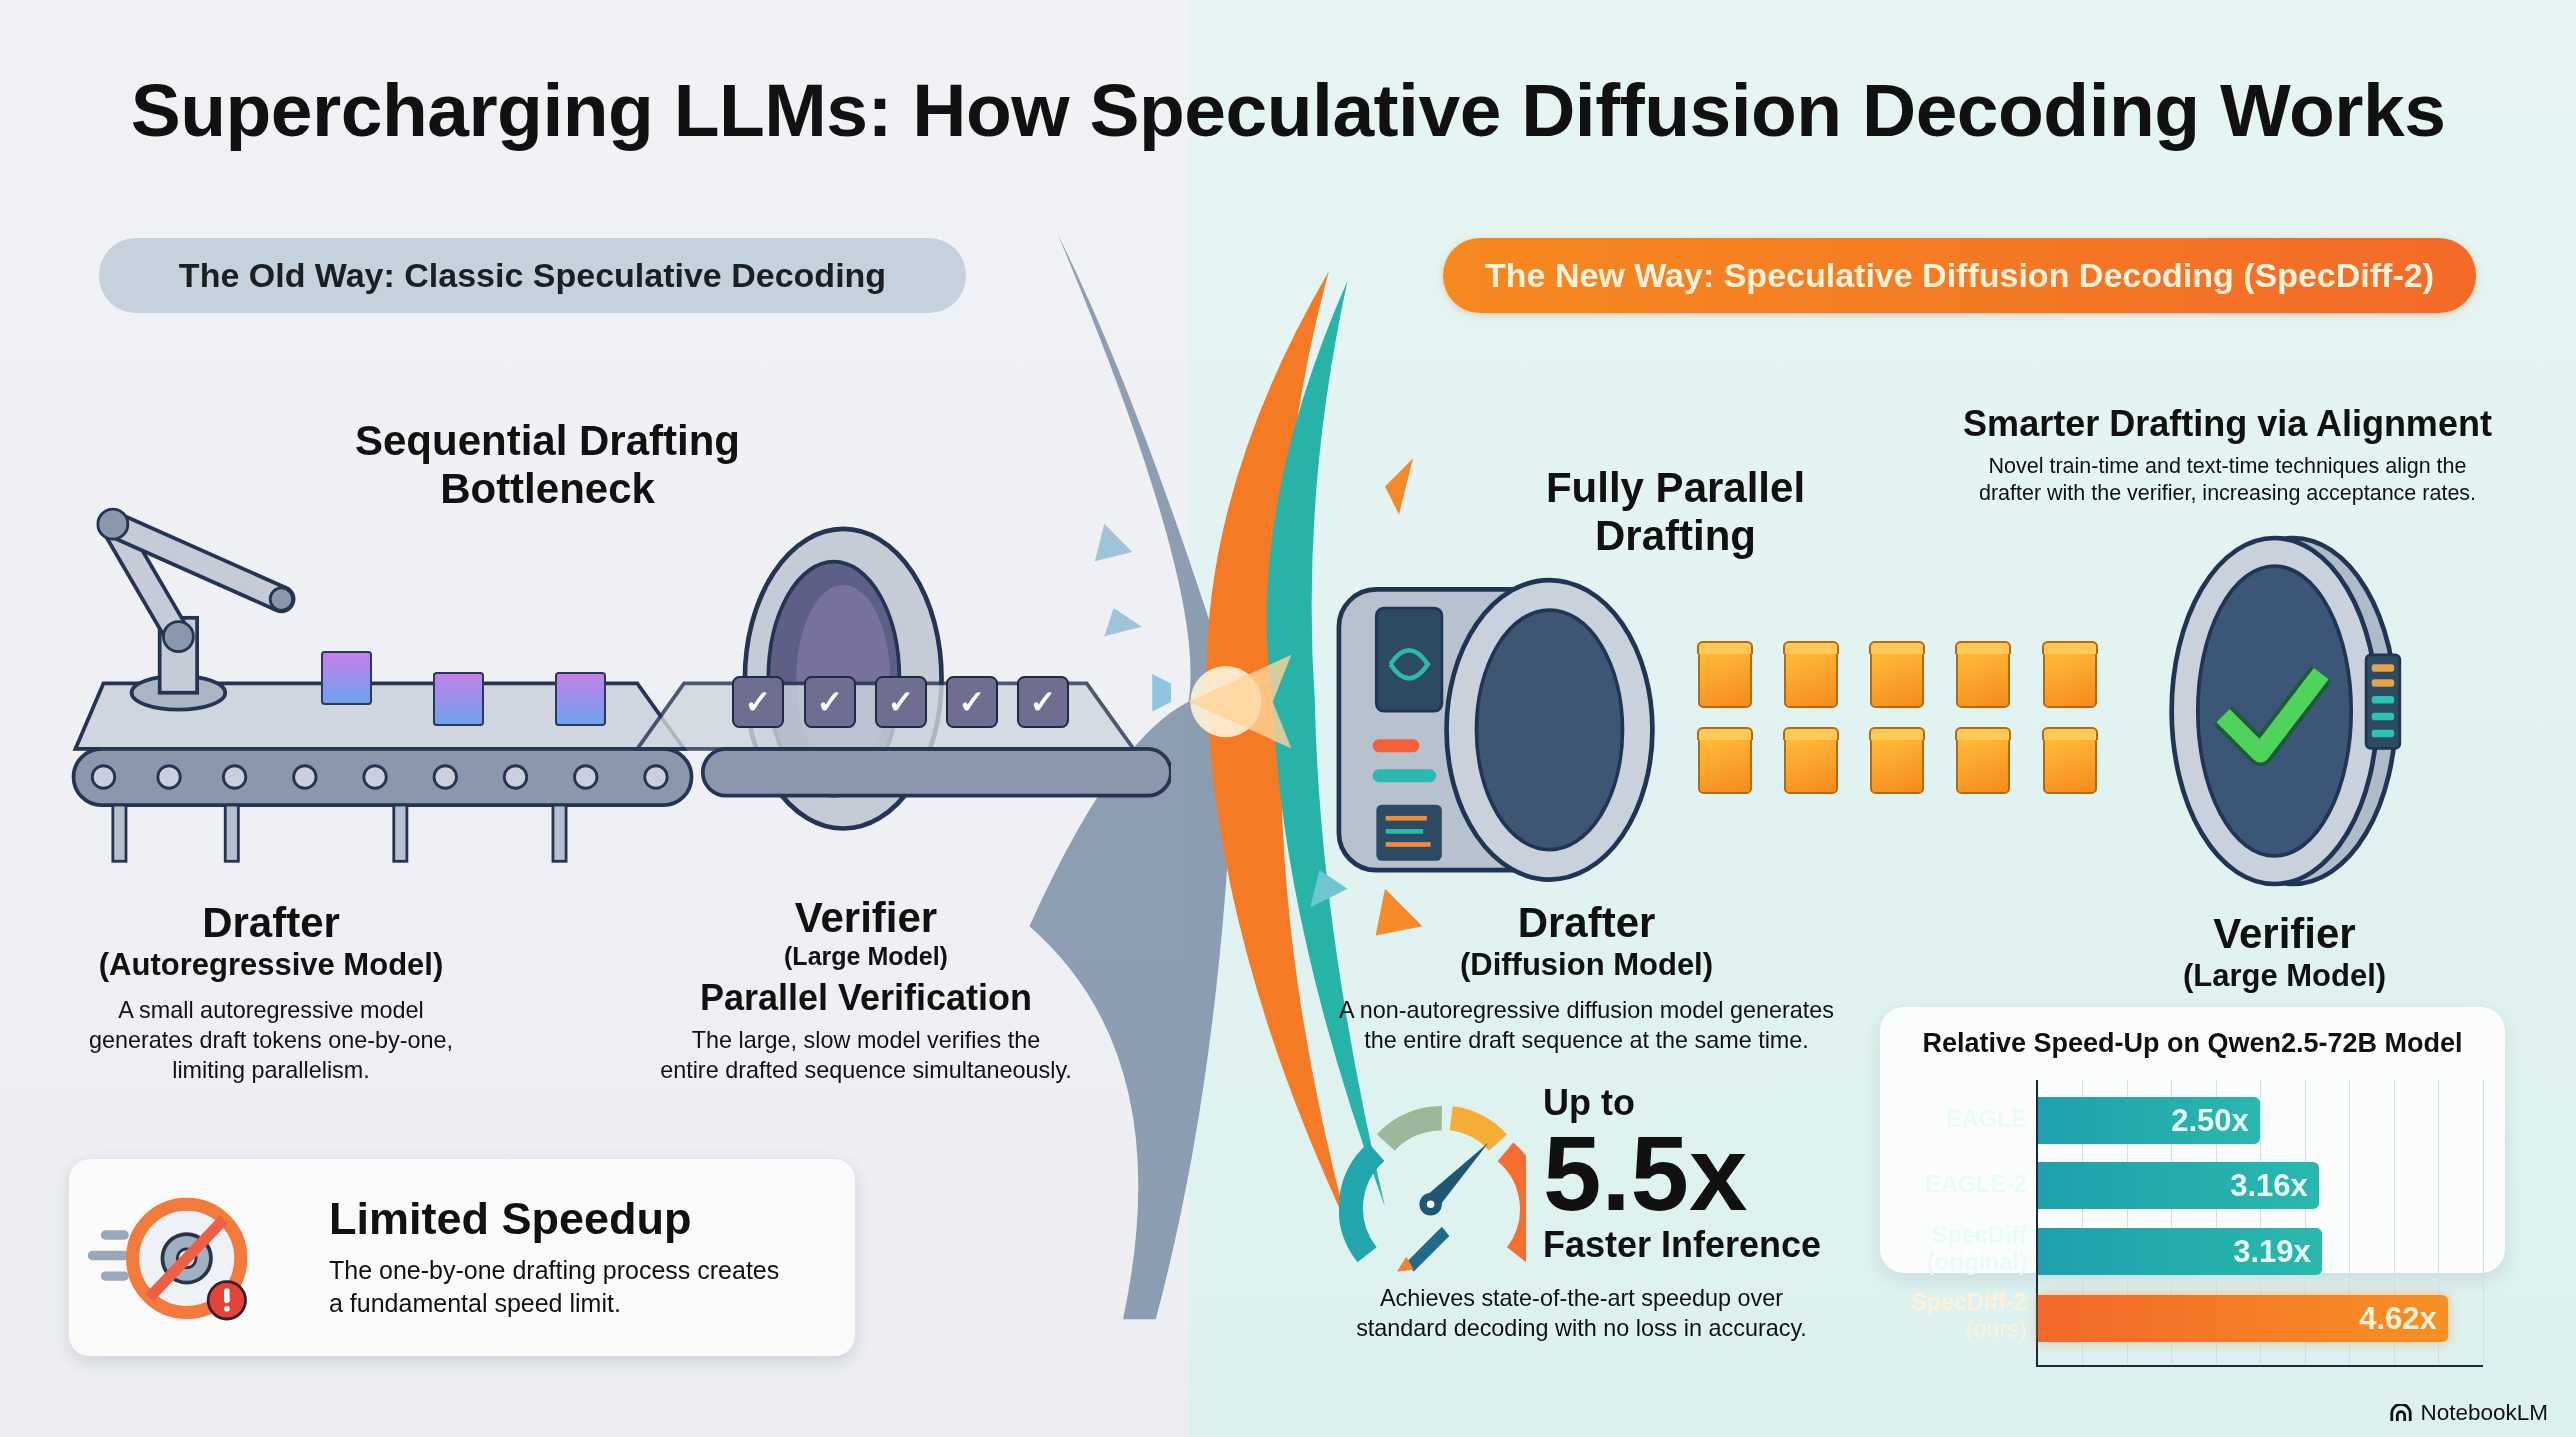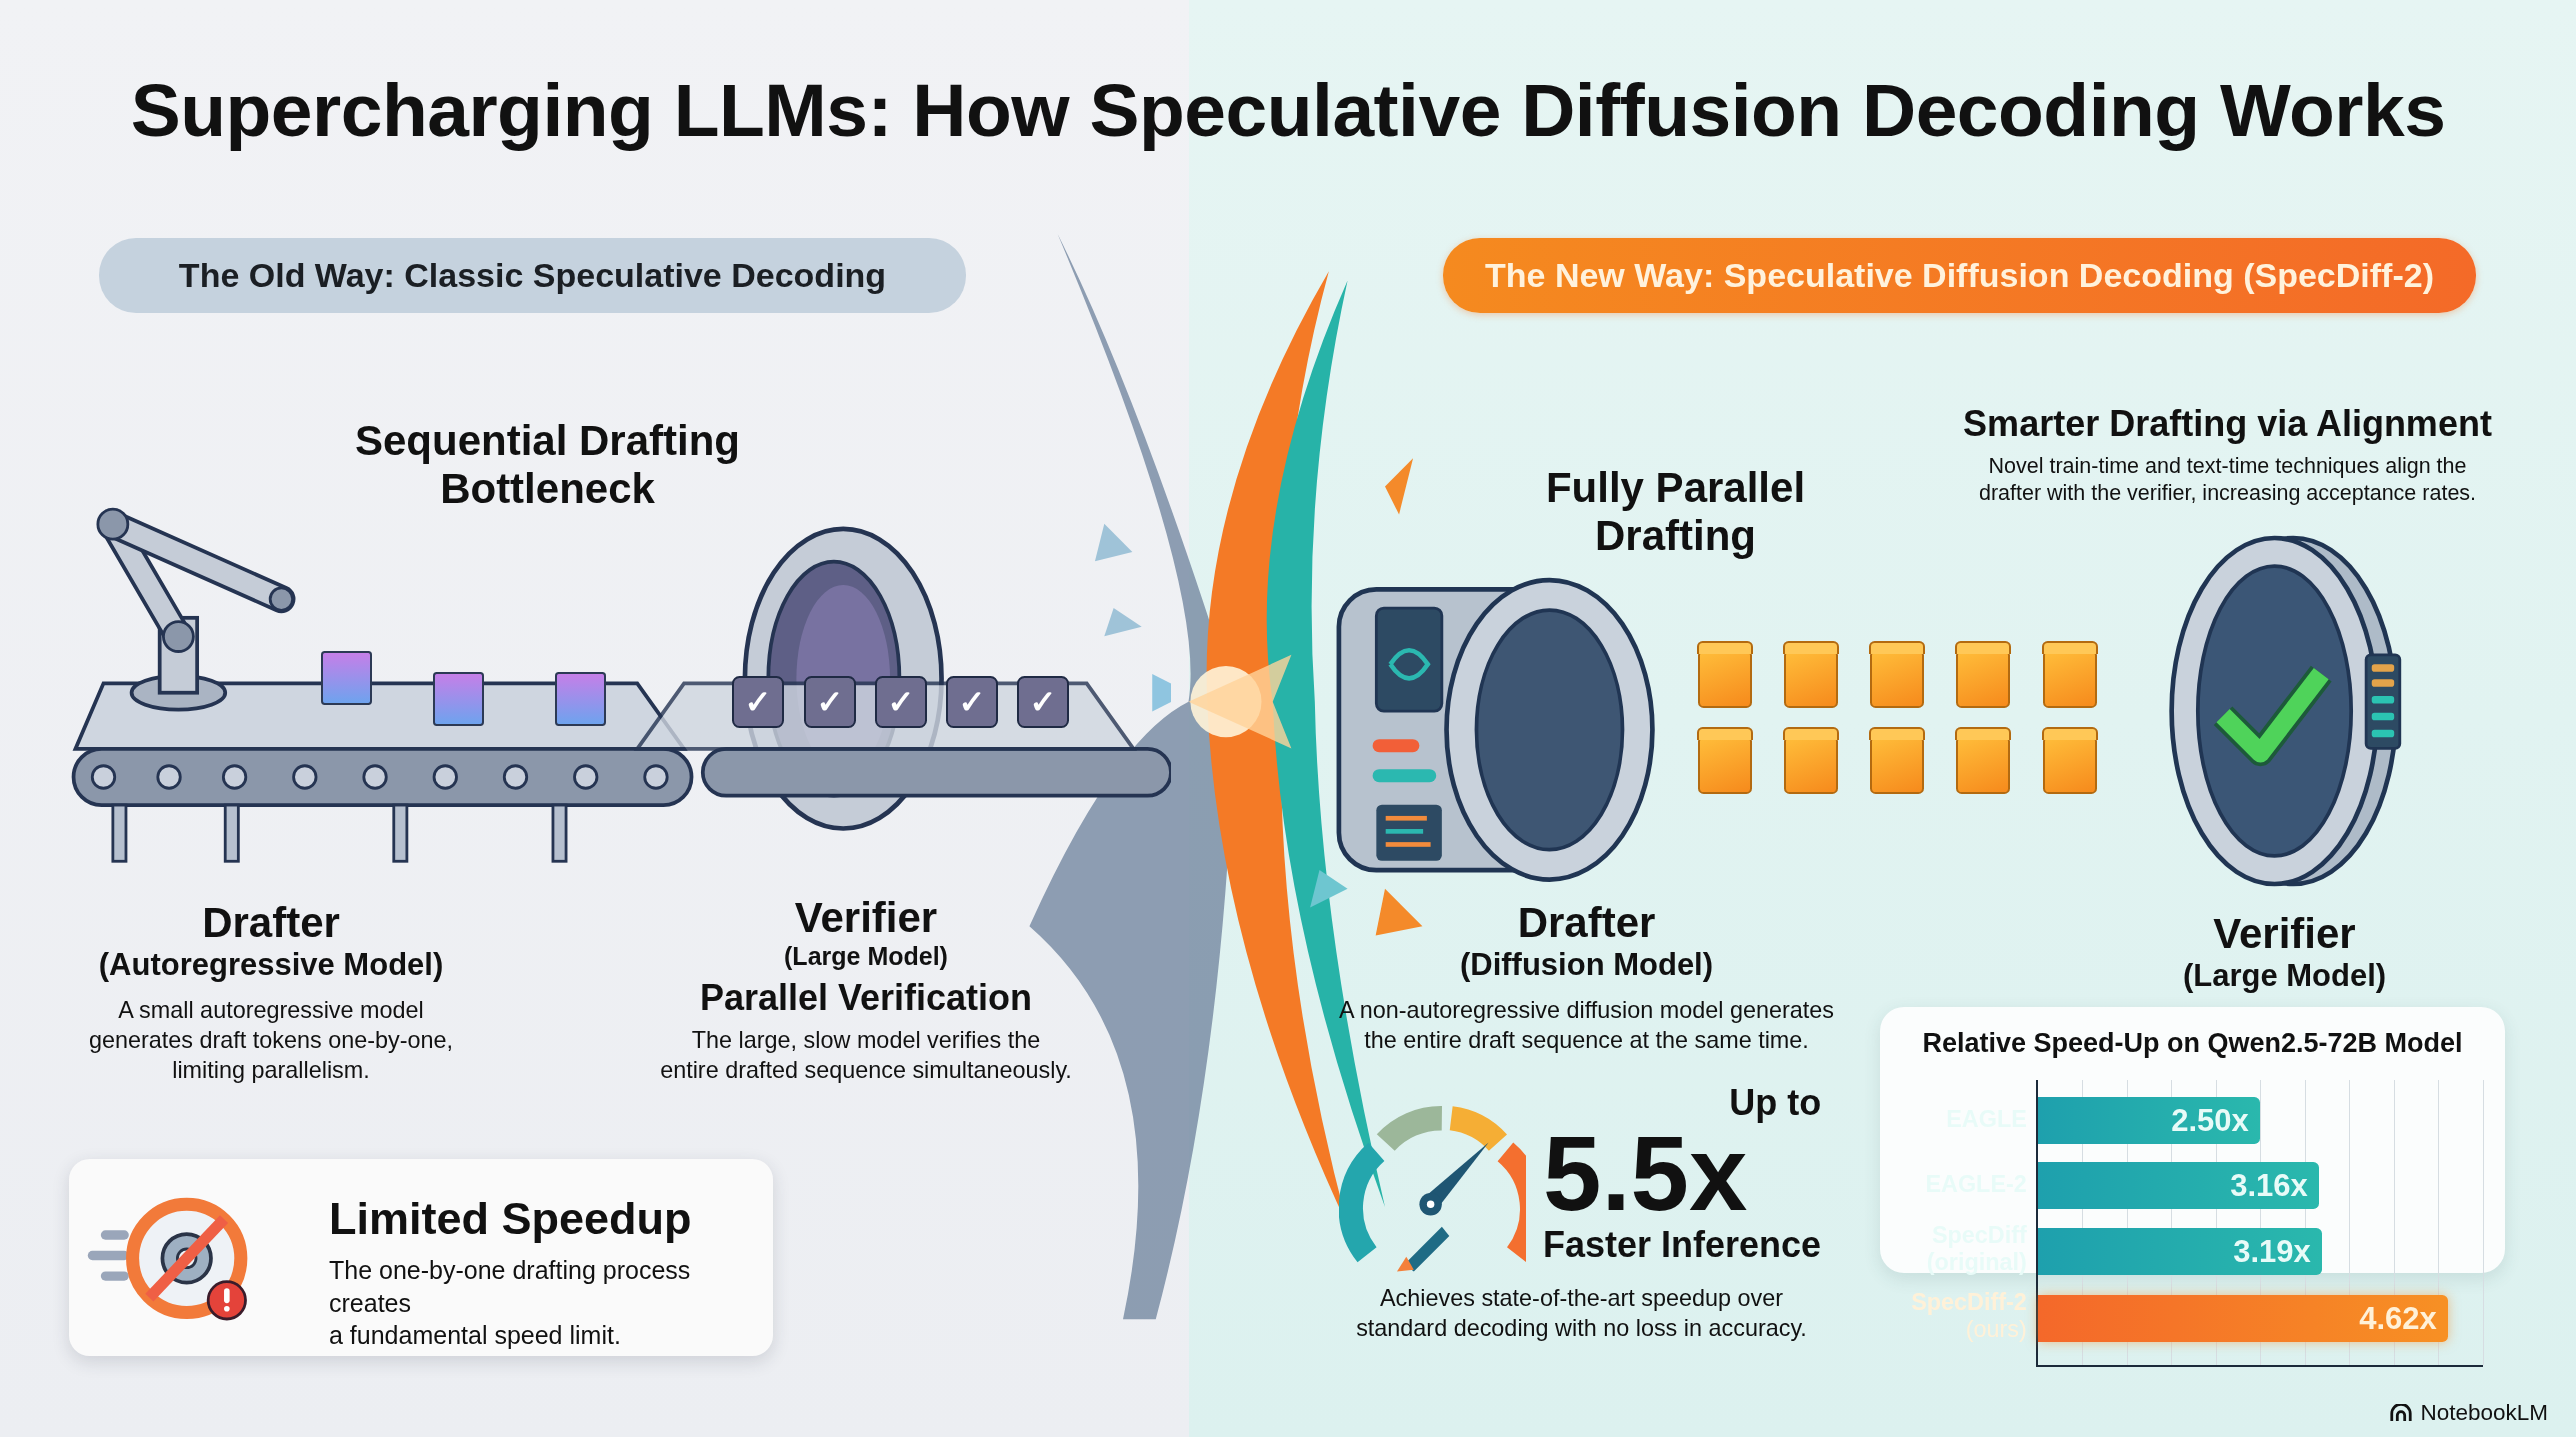--- a/index.html
+++ b/index.html
@@ -122,21 +122,21 @@
 <div class="abs" style="left:599px;top:894px;width:534px;">
   <div class="h3">Verifier</div>
   <div class="sub" style="font-size:25px;">(Large Model)</div>
   <div class="h2" style="margin-top:5.6px;">Parallel Verification</div>
   <div class="body" style="margin-top:7.5px;">
     <div>The large, slow model verifies the</div>
     <div>entire drafted sequence simultaneously.</div>
   </div>
 </div>
 
-<div class="card" style="left:69px;top:1159px;width:704px;height:197px;">
+<div class="card" style="left:69px;top:1159px;width:786px;height:197px;">
   <svg class="abs" style="left:13px;top:34px;" width="187" height="140" viewBox="0 0 200 150">
     <rect x="20" y="40" width="30" height="10" rx="5" fill="#9aa6ba"></rect>
     <rect x="6" y="62" width="44" height="10" rx="5" fill="#9aa6ba"></rect>
     <rect x="20" y="84" width="30" height="10" rx="5" fill="#9aa6ba"></rect>
     <circle cx="112" cy="70" r="58" fill="#eef2f6" stroke="#f27a3a" stroke-width="14"></circle>
     <circle cx="112" cy="70" r="26" fill="#9eb0c2" stroke="#2a3447" stroke-width="4"></circle>
     <circle cx="112" cy="70" r="10" fill="#eef2f6" stroke="#2a3447" stroke-width="3"></circle>
     <line x1="72" y1="112" x2="152" y2="28" stroke="#ef5f45" stroke-width="12"></line>
     <circle cx="155" cy="115" r="20" fill="#e4433a" stroke="#3a1c2a" stroke-width="3"></circle>
     <rect x="152" y="102" width="6" height="16" rx="3" fill="#fff"></rect>
@@ -221,21 +221,21 @@
   <path d="M50 40 A 80 80 0 0 1 110 14" fill="none" stroke="#9cb79a" stroke-width="26"></path>
   <path d="M120 14 A 80 80 0 0 1 170 40" fill="none" stroke="#f5ae35" stroke-width="26"></path>
   <path d="M178 50 A 80 80 0 0 1 190 160" fill="none" stroke="#f46f2f" stroke-width="26"></path>
   <polygon points="92,98 160,40 104,112" fill="#1f5673"></polygon>
   <circle cx="98" cy="106" r="12" fill="#1f5673"></circle>
   <circle cx="98" cy="106" r="4" fill="#fff"></circle>
   <path d="M70 170 L 110 130 L 118 140 L 80 178 Z" fill="#1f6b85"></path>
   <polygon points="62,178 72,162 80,176" fill="#f4803a"></polygon>
 </svg>
 <div class="abs" style="left:1543px;top:1082px;">
-  <div class="big" style="font-size:36px;text-align:right;">Up to</div>
+  <div class="big" style="font-size:36px;">Up to</div>
   <div class="big" style="font-size:105px;line-height:0.95;">5.5x</div>
   <div class="big" style="font-size:36px;">Faster Inference</div>
 </div>
 <div class="abs body" style="left:1310px;top:1284px;width:543px;">
   <div>Achieves state-of-the-art speedup over</div>
   <div>standard decoding with no loss in accuracy.</div>
 </div>
 
 <div class="chart-card">
   <div class="chart-title">Relative Speed-Up on Qwen2.5-72B Model</div>

